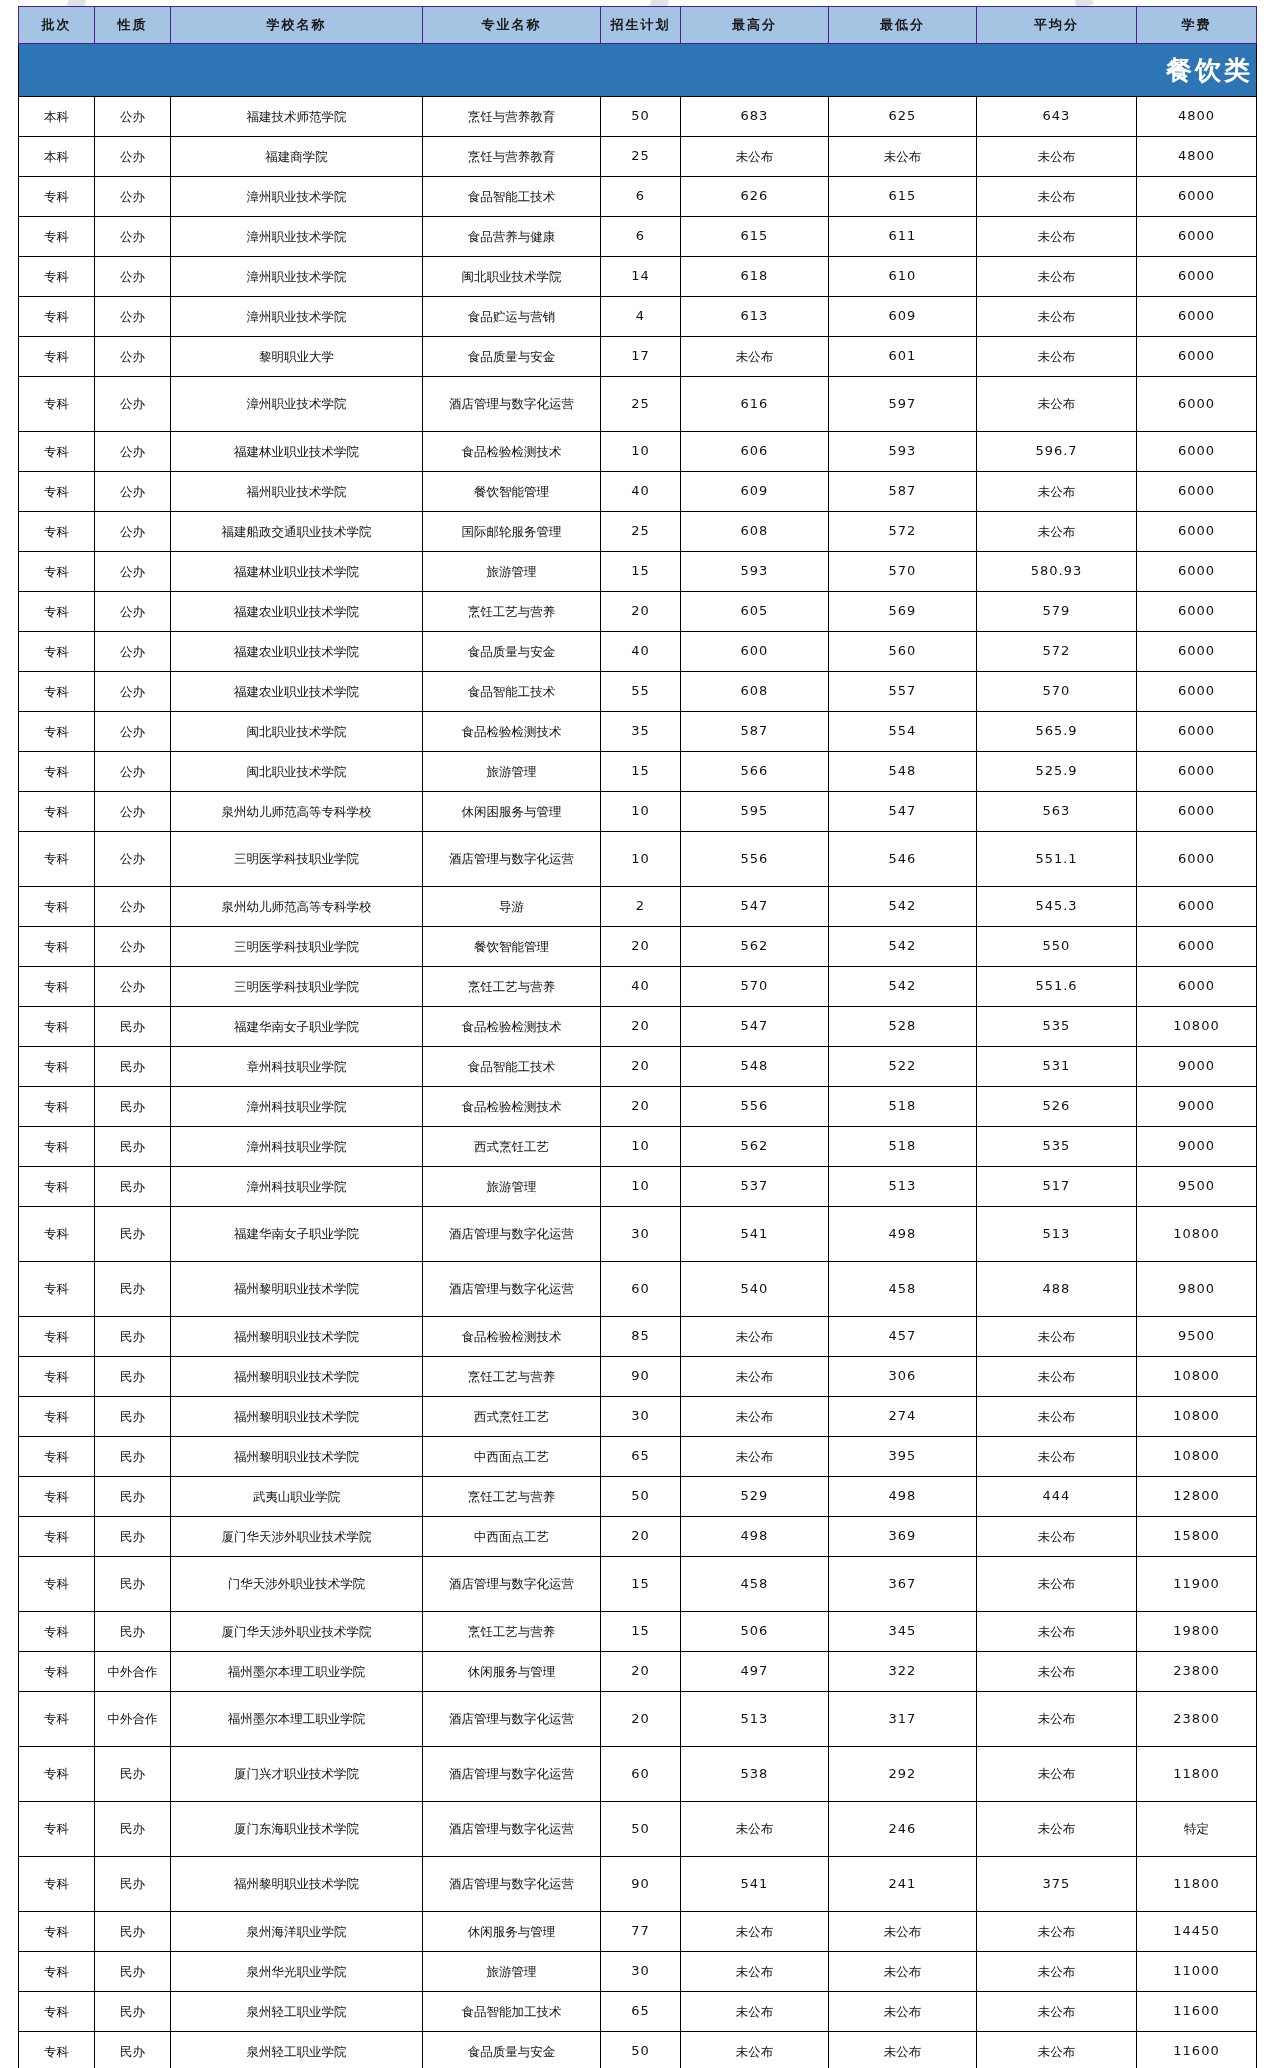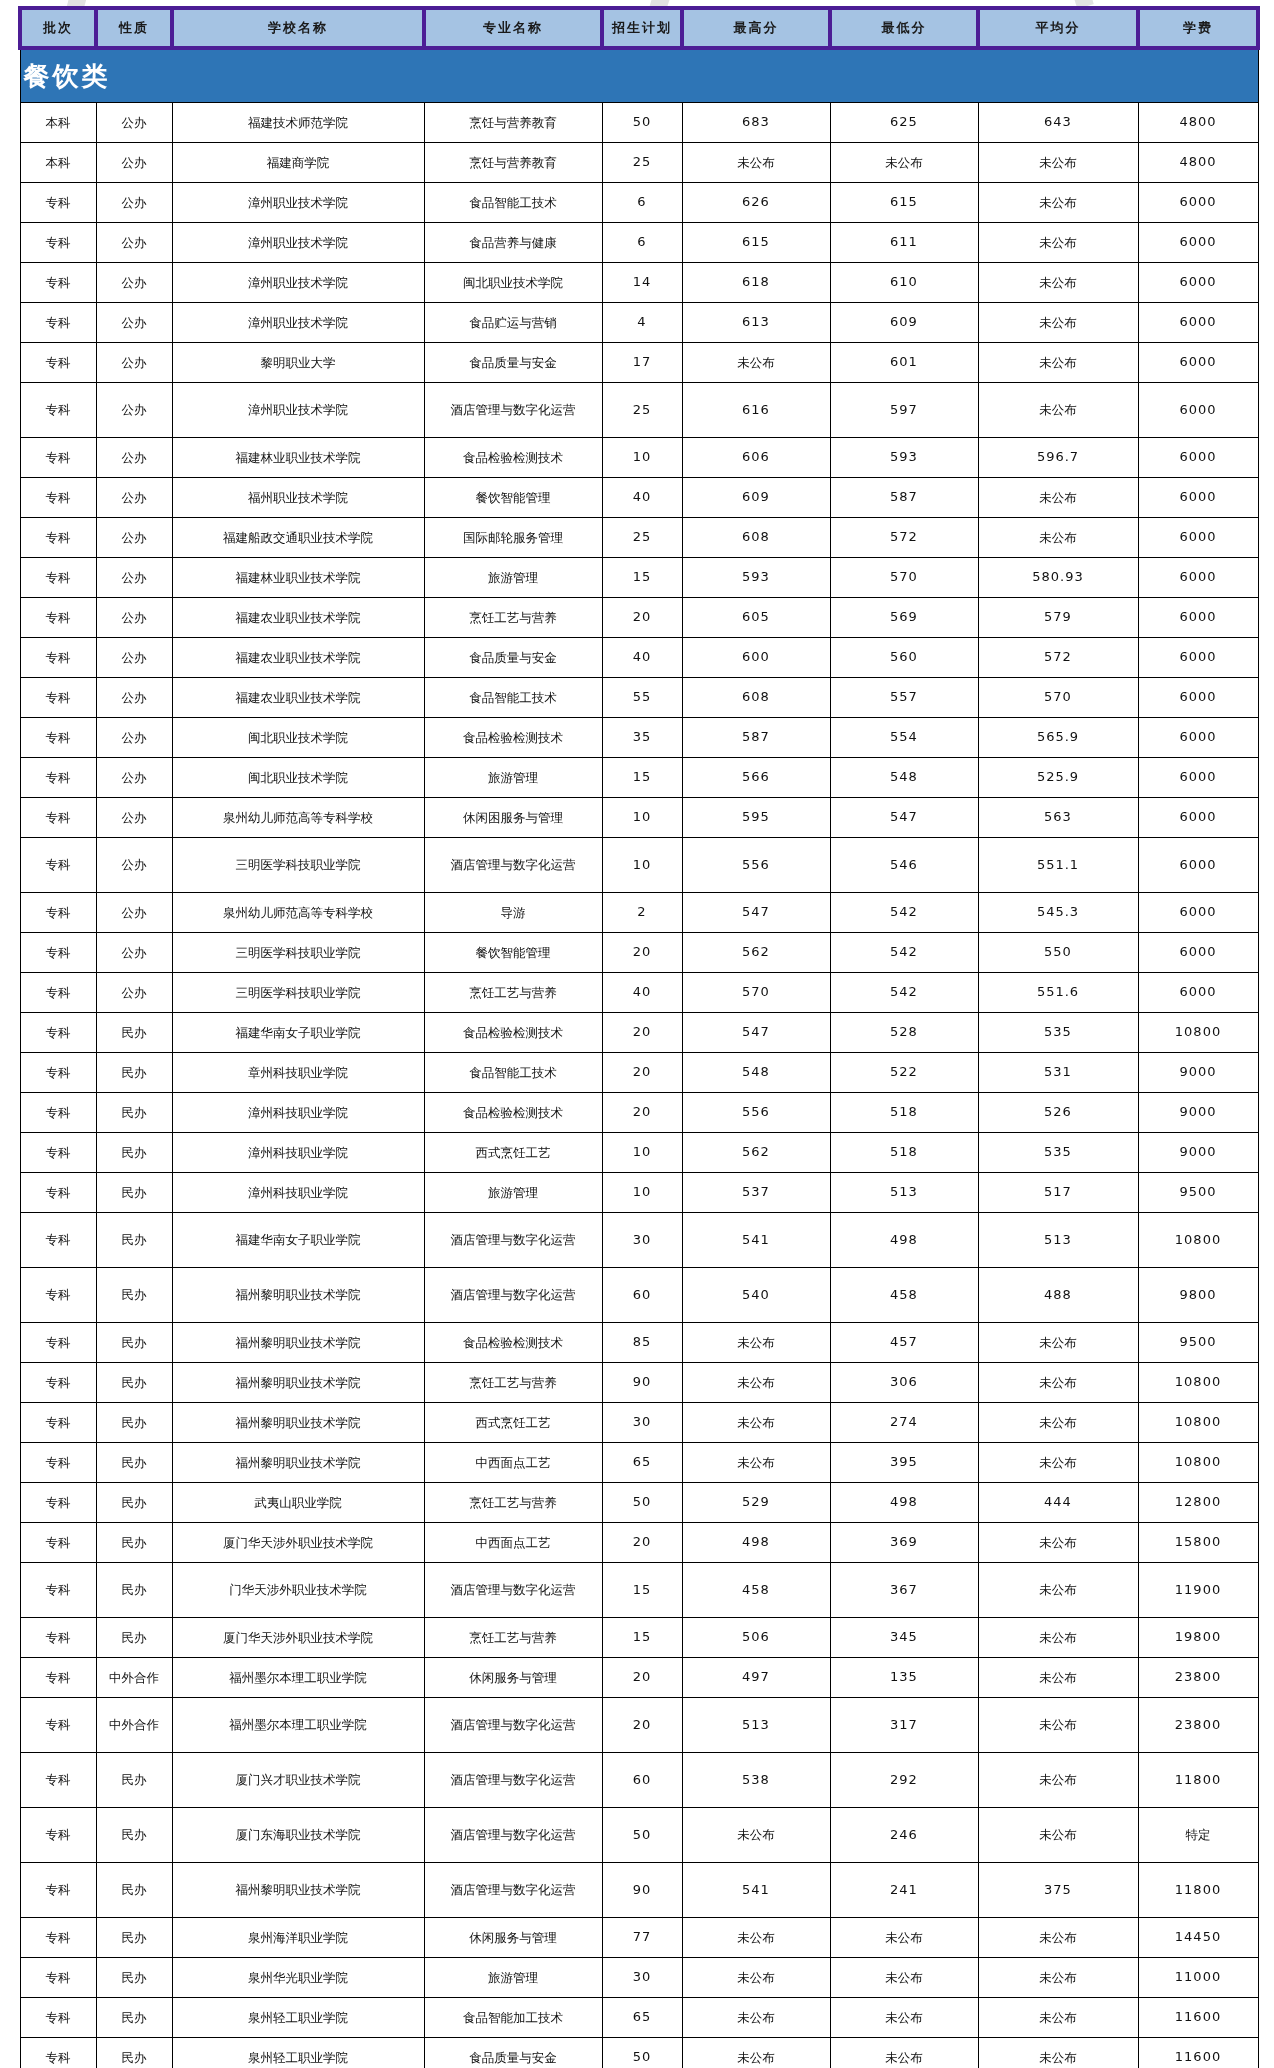--- a/index.html
+++ b/index.html
@@ -34,34 +34,34 @@
   table.grade-table col.c-max { width: 148px; }
   table.grade-table col.c-min { width: 148px; }
   table.grade-table col.c-avg { width: 160px; }
   table.grade-table col.c-fee { width: 120px; }
 
   .title-row td {
     background: #2e75b6;
     color: #ffffff;
     font-size: 26px;
     font-weight: bold;
-    text-align: left;
+    text-align: right;
     height: 48px;
     letter-spacing: 3px;
     border: 1px solid #000000;
     font-family: "DejaVu Serif", "Liberation Serif", serif;
   }
   thead.head-row th {
     background: #a5c3e3;
     color: #1a1a1a;
     font-size: 13px;
     font-weight: bold;
     text-align: center;
     height: 34px;
-    border: 4px solid #4c1d95;
+    border: 1px solid #4c1d95;
     letter-spacing: 2px;
     font-family: "DejaVu Serif", "Liberation Serif", serif;
   }
   tbody td {
     border: 1px solid #000000;
     font-size: 12.5px;
     text-align: center;
     height: 35px;
     color: #111111;
     background: #ffffff;
@@ -567,21 +567,21 @@
           <td>未公布</td>
           <td class="num">19800</td>
         </tr>
         <tr>
           <td>专科</td>
           <td>中外合作</td>
           <td>福州墨尔本理工职业学院</td>
           <td>休闲服务与管理</td>
           <td class="num">20</td>
           <td class="num">497</td>
-          <td class="num">135</td>
+          <td class="num">322</td>
           <td>未公布</td>
           <td class="num">23800</td>
         </tr>
         <tr class="tall">
           <td>专科</td>
           <td>中外合作</td>
           <td>福州墨尔本理工职业学院</td>
           <td>酒店管理与数字化运营</td>
           <td class="num">20</td>
           <td class="num">513</td>

